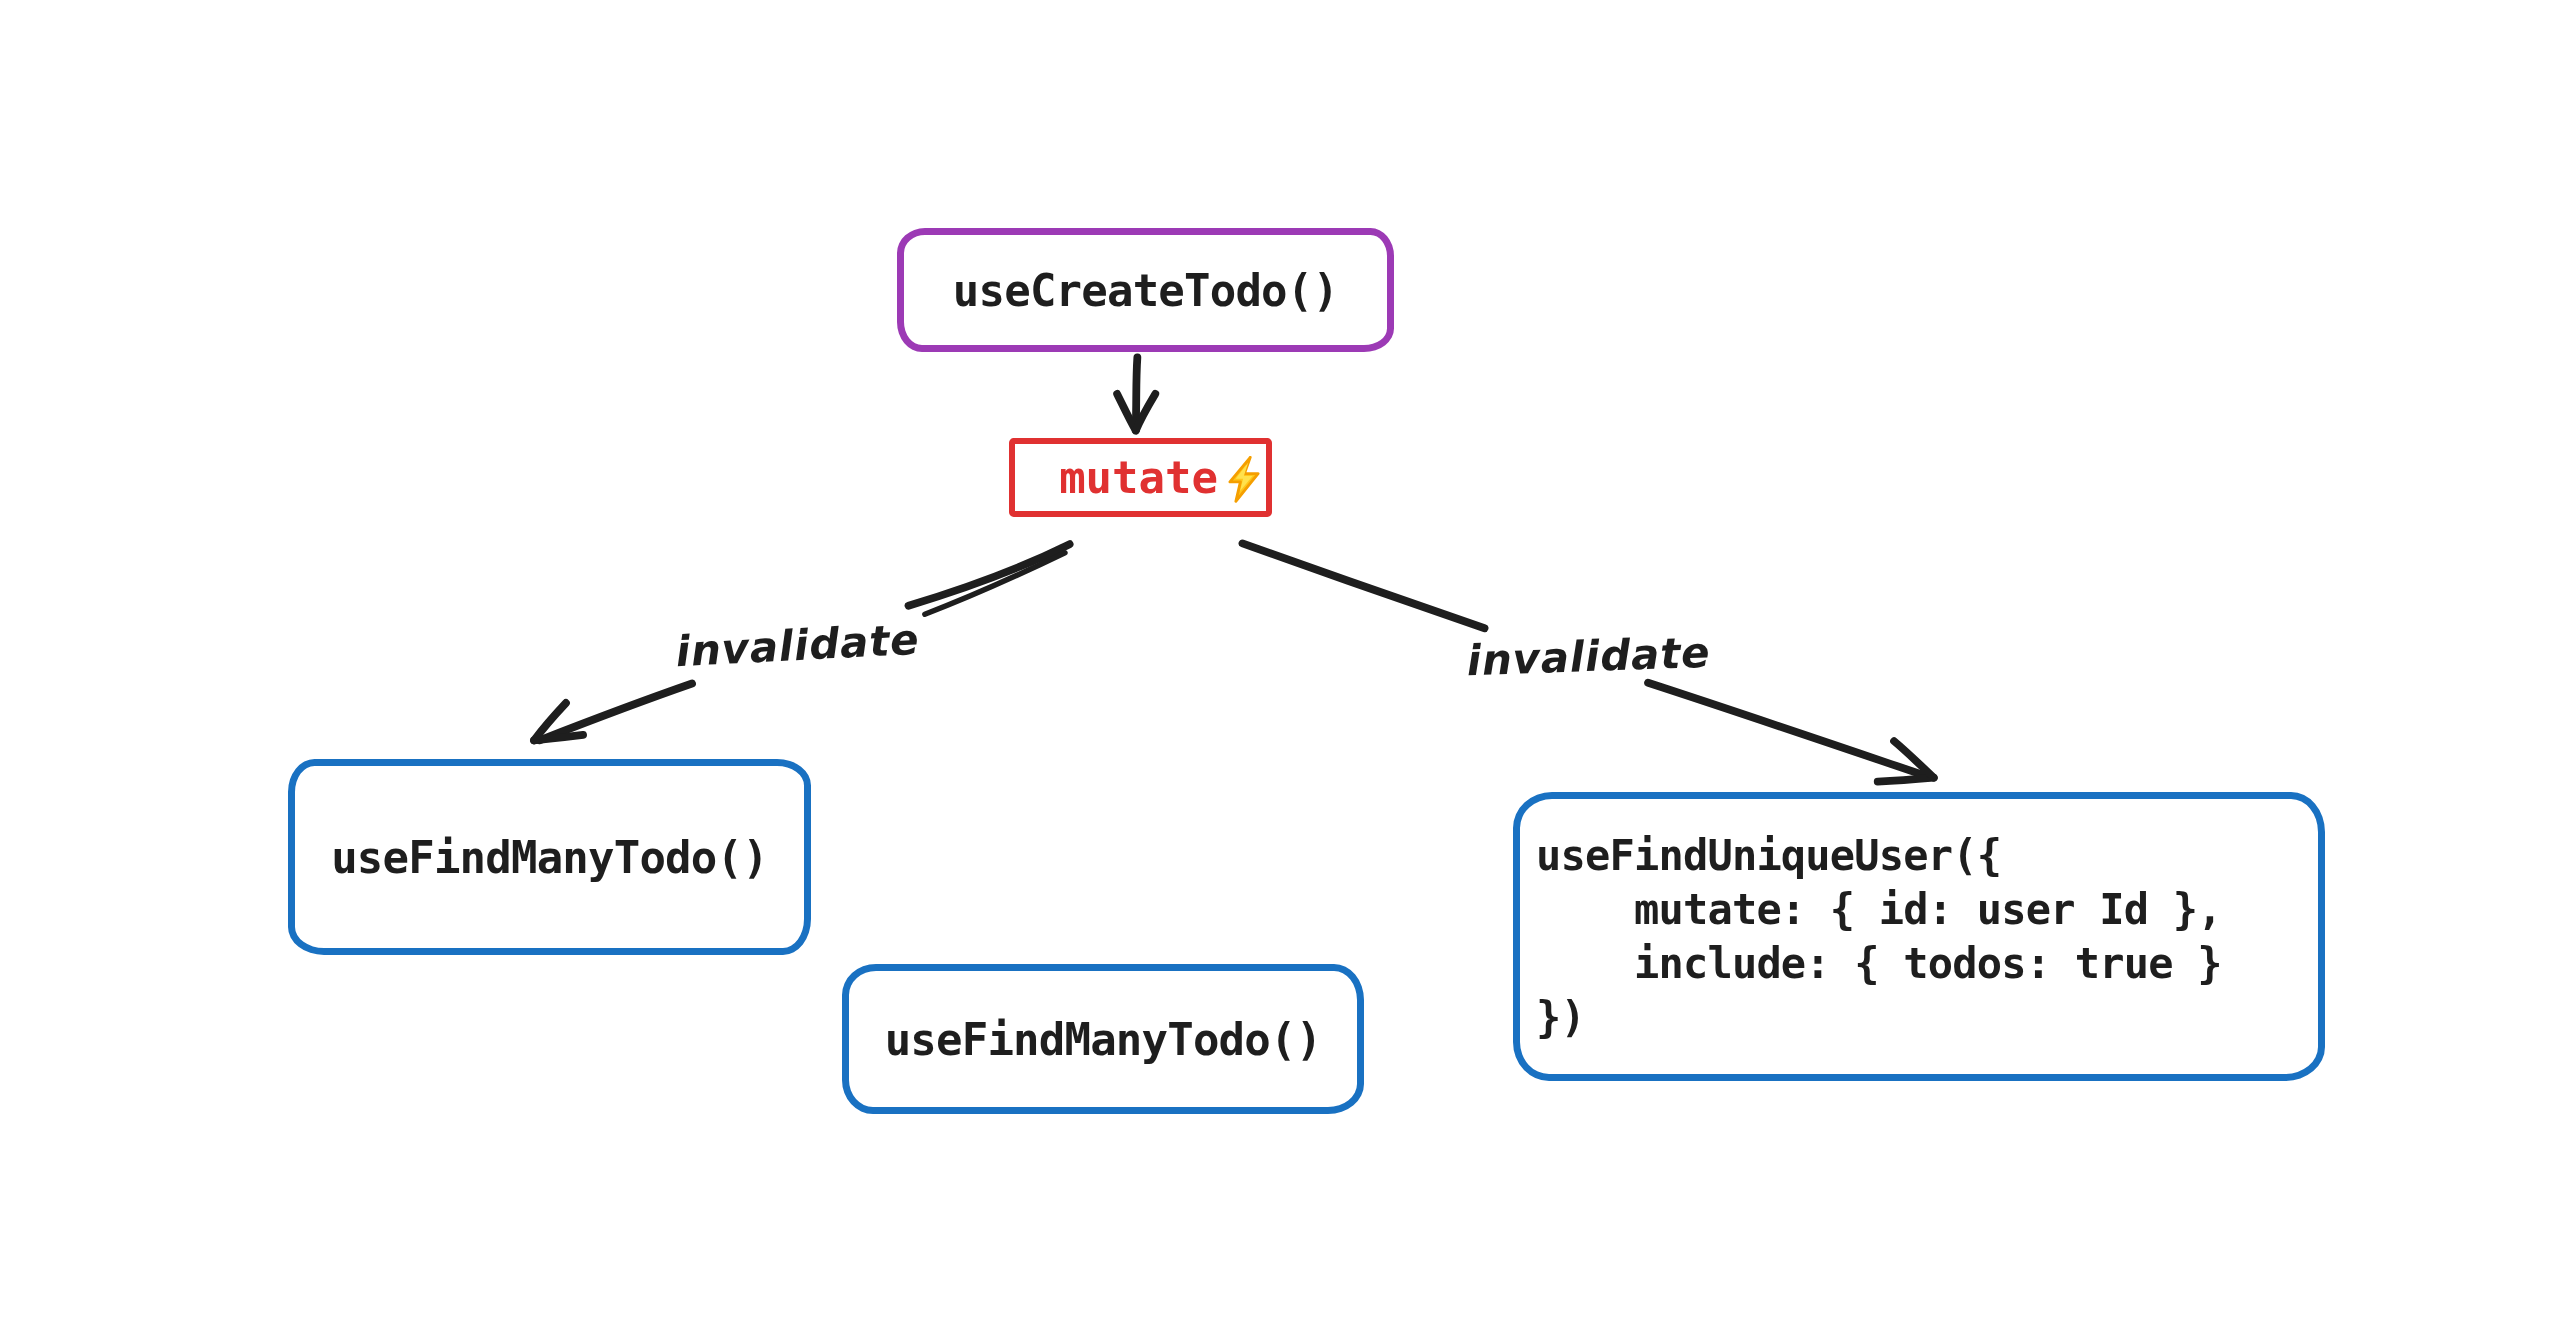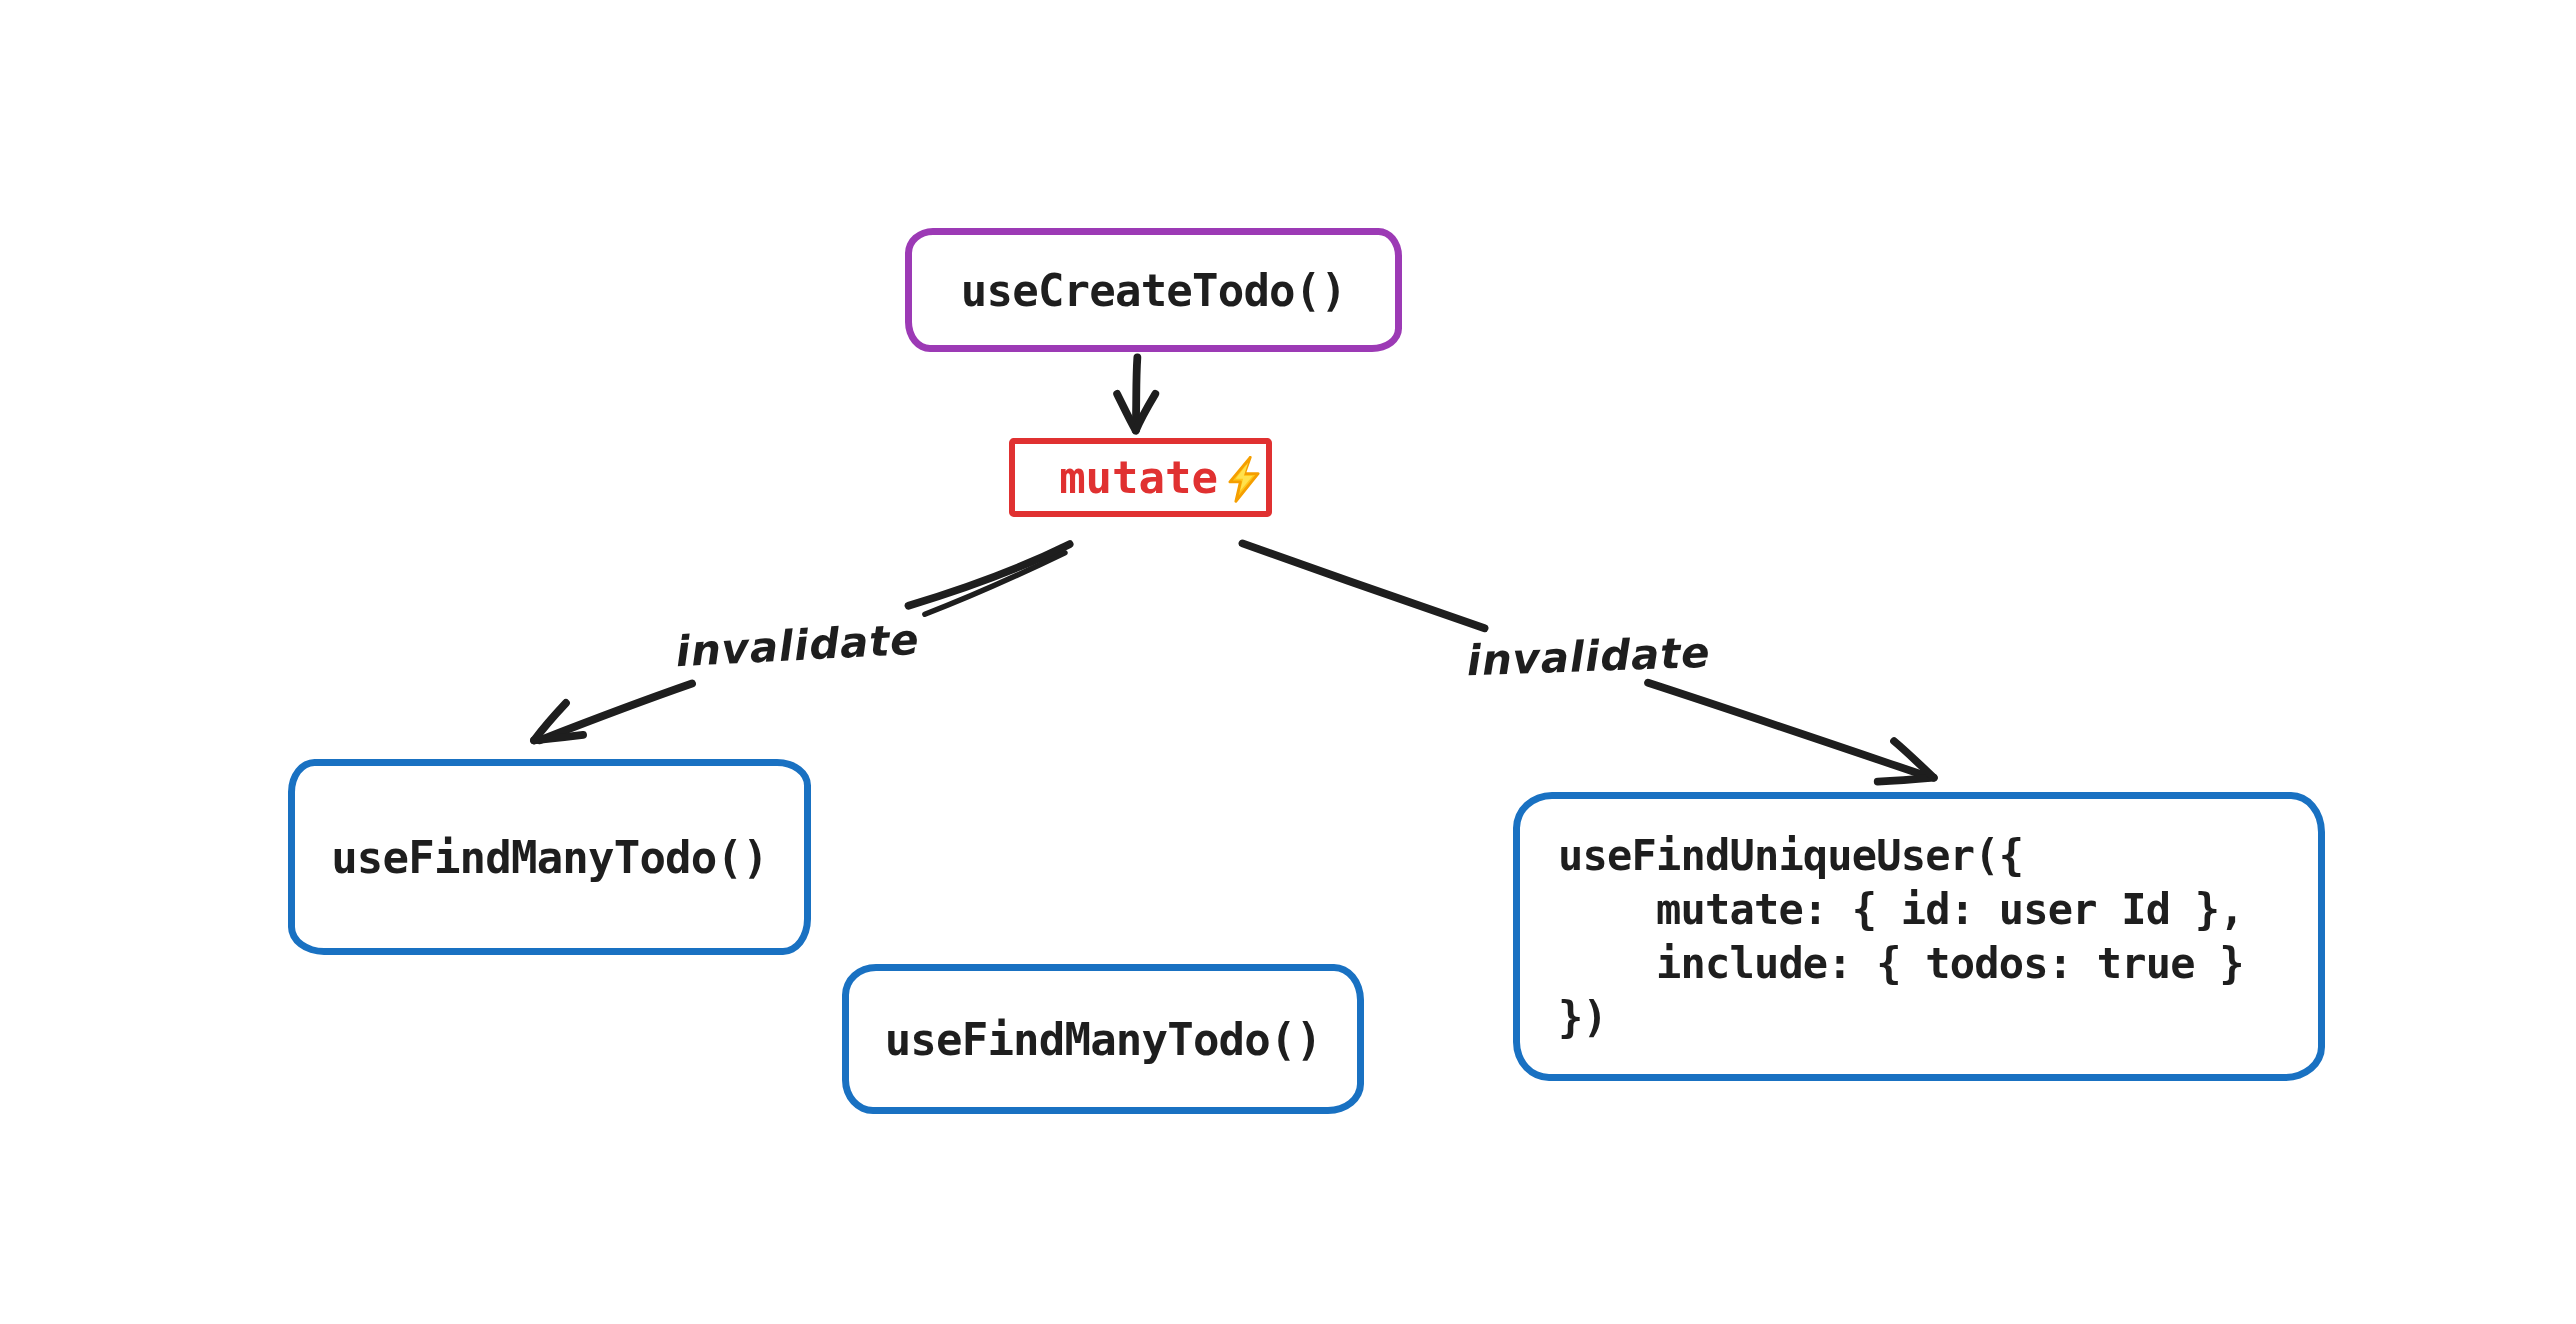--- a/index.html
+++ b/index.html
@@ -26,21 +26,20 @@
     font-weight: bold;
     font-size: 44px;
     letter-spacing: -0.8px;
     color: #1e1e1e;
     z-index: 2;
   }
   .node-create {
     left: 897px; top: 228px; width: 497px; height: 124px;
     border: 7px solid #9c3ab5;
     border-radius: 28px 23.4px 30px 25px / 25px 28px 23.4px 30px;
-    margin-left: 8px;
   }
   .node-mutate {
     left: 1009px; top: 438px; width: 263px; height: 79px;
     border: 6.2px solid #e03131;
     border-radius: 4.7px;
     color: #e03131;
     gap: 4.7px;
   }
   .node-mutate .label { letter-spacing: 0; margin-left: 40px; }
   .node-findmanytodo {
@@ -52,21 +51,21 @@
     left: 842px; top: 964px; width: 522px; height: 150px;
     border: 7.8px solid #1971c2;
     border-radius: 34px 30px 36px 31px / 31px 36px 30px 34px;
   }
   .node-finduniqueuser {
     left: 1513px; top: 792px; width: 812px; height: 289px;
     border: 7.8px solid #1971c2;
     border-radius: 39px 34px 40px 36px / 36px 40px 34px 39px;
     justify-content: flex-start;
     align-items: center;
-    padding-left: 38px;
+    padding-left: 16px;
   }
   .codeblock {
     display: block;
     font-size: 42px;
     line-height: 54px;
     font-weight: bold;
     letter-spacing: -0.8px;
   }
   .codeblock .code-line {
     display: block;

